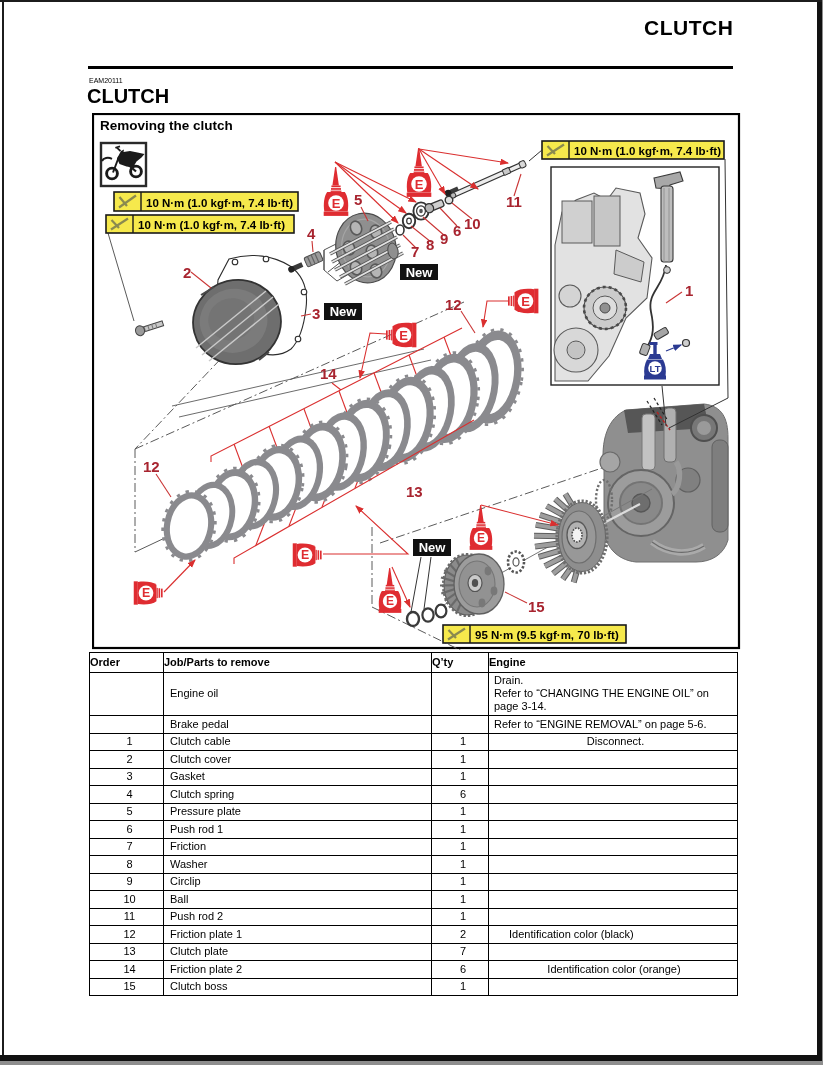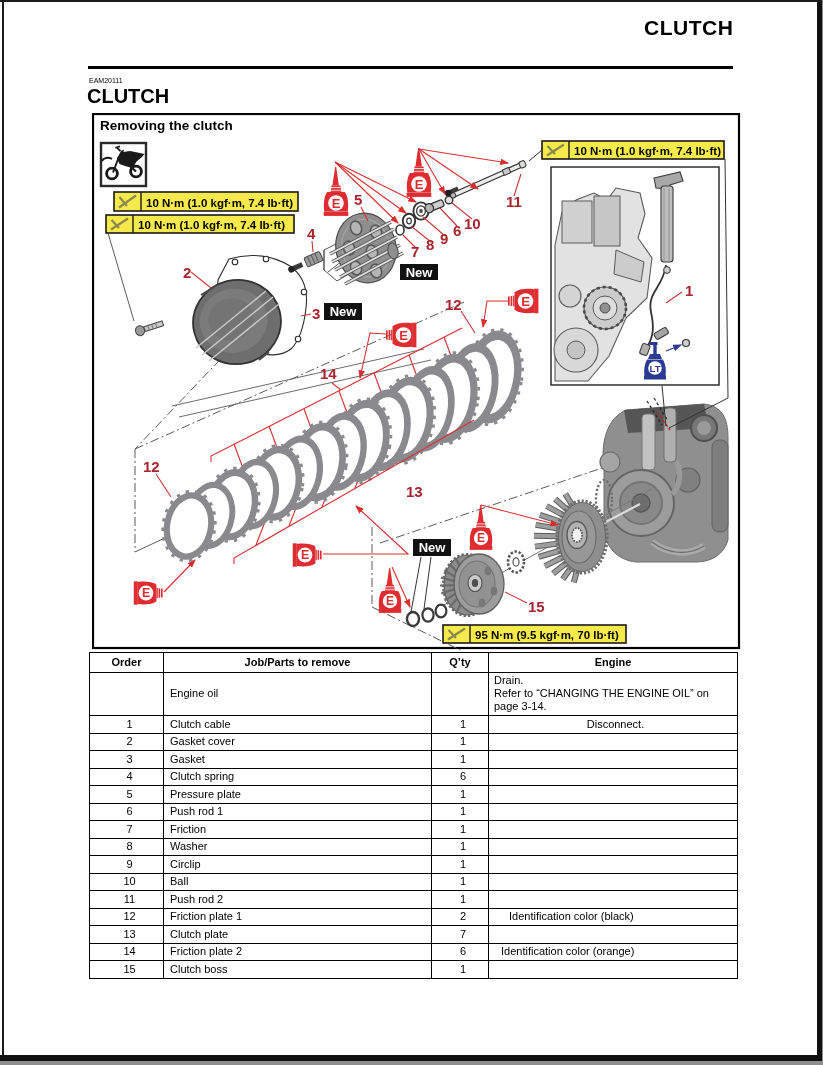--- a/index.html
+++ b/index.html
@@ -1,20 +1,20 @@
 <!DOCTYPE html>
 <html><head>
 <meta charset="utf-8">
 <style>
 html,body{margin:0;padding:0;}
 body{width:823px;height:1065px;background:#fff;font-family:"Liberation Sans",sans-serif;position:relative;overflow:hidden;}
 .abs{position:absolute;}
 table.parts{position:absolute;left:89px;top:652px;border-collapse:collapse;table-layout:fixed;width:648px;font-size:11px;color:#000;}
 table.parts td,table.parts th{border:1px solid #000;padding:0 0 0 6px;vertical-align:middle;line-height:13px;overflow:hidden;white-space:nowrap;}
-table.parts th{text-align:center;padding:0;font-size:11px;height:18.5px;}
+table.parts th{text-align:left;padding:0;font-size:11px;height:18.5px;}
 td.c{text-align:center;padding:0;}
 tr.h18{height:17.5px;}
 tr.h17{height:17.5px;}
 </style>
 </head>
 <body>
 
 <div class="abs" style="left:0;top:0;width:823px;height:2px;background:#1c1c1c;"></div>
 <div class="abs" style="left:2px;top:0;width:2px;height:1058px;background:#1c1c1c;"></div>
 <div class="abs" style="left:817px;top:2px;width:5px;height:1059px;background:#111;"></div>
@@ -468,29 +468,35 @@
         <th>Job/Parts to remove</th>
         <th>Q’ty</th>
         <th>Engine</th>
       </tr>
 <tr style="height:43.5px">
         <td></td>
         <td>Engine oil</td>
         <td></td>
         <td style="line-height:13px;padding-left:5px;">Drain.<br>Refer to “CHANGING THE ENGINE OIL” on<br>page 3-14.</td>
       </tr>
+<tr class="h18">
+        <td></td>
+        <td>Brake pedal</td>
+        <td></td>
+        <td style="padding-left:5px;">Refer to “ENGINE REMOVAL” on page 5-6.</td>
+      </tr>
 <tr class="h17">
         <td class="c">1</td>
         <td>Clutch cable</td>
         <td class="c">1</td>
         <td style="padding-left:5px;text-align:center;">Disconnect.</td>
       </tr>
 <tr class="h17">
         <td class="c">2</td>
-        <td>Gasket cover</td>
+        <td>Clutch cover</td>
         <td class="c">1</td>
         <td></td>
       </tr>
 <tr class="h17">
         <td class="c">3</td>
         <td>Gasket</td>
         <td class="c">1</td>
         <td></td>
       </tr>
 <tr class="h17">
@@ -550,21 +556,21 @@
 <tr class="h17">
         <td class="c">13</td>
         <td>Clutch plate</td>
         <td class="c">7</td>
         <td></td>
       </tr>
 <tr class="h17">
         <td class="c">14</td>
         <td>Friction plate 2</td>
         <td class="c">6</td>
-        <td style="padding-left:12px;">Identification color (orange)</td>
+        <td style="padding-left:2px;text-align:center;">Identification color (orange)</td>
       </tr>
 <tr class="h17">
         <td class="c">15</td>
         <td>Clutch boss</td>
         <td class="c">1</td>
         <td></td>
       </tr>
 </tbody>
   </table>
 

